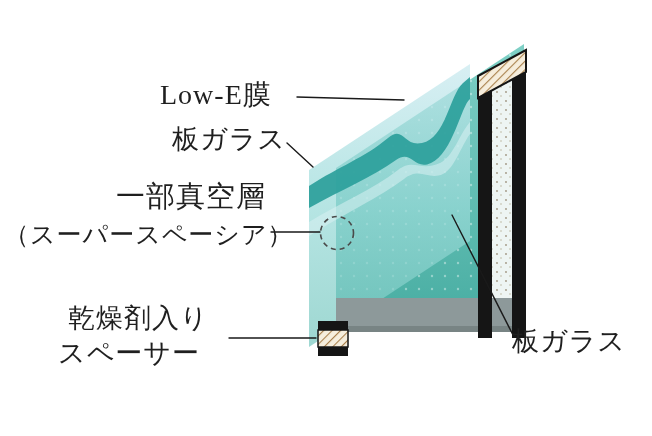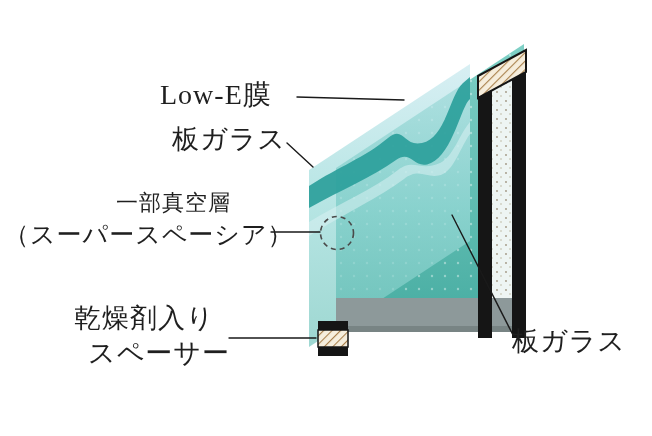--- a/index.html
+++ b/index.html
@@ -9,24 +9,24 @@
     font-family:"Liberation Serif","DejaVu Serif",serif;
   }
   .canvas{position:absolute;left:0;top:0;width:652px;height:417px;}
   svg{position:absolute;left:0;top:0;}
   .label{
     position:absolute;white-space:nowrap;color:#1f1f1f;
     letter-spacing:1px;line-height:1.15;
   }
   #lbl-lowe {left:160px;top:79px; font-size:28px;}
   #lbl-front{left:172px;top:124px;font-size:27px;}
-  #lbl-vac1 {left:116px;top:190px;font-size:22px;}
+  #lbl-vac1 {left:116px;top:180px;font-size:29px;}
   #lbl-vac2 {left:4px; top:221px;font-size:25px;}
-  #lbl-des1 {left:74px; top:303px;font-size:27px;}
-  #lbl-des2 {left:88px; top:338px;font-size:27px;}
+  #lbl-des1 {left:68px; top:303px;font-size:27px;}
+  #lbl-des2 {left:58px; top:338px;font-size:27px;}
   #lbl-rear {left:512px;top:326px;font-size:27px;}
 </style>
 </head>
 <body>
 
 <div class="canvas">
 
   <svg width="652" height="436" viewBox="0 0 652 436">
     <defs>
       <linearGradient id="gradRear" x1="0" y1="0" x2="0" y2="1">

